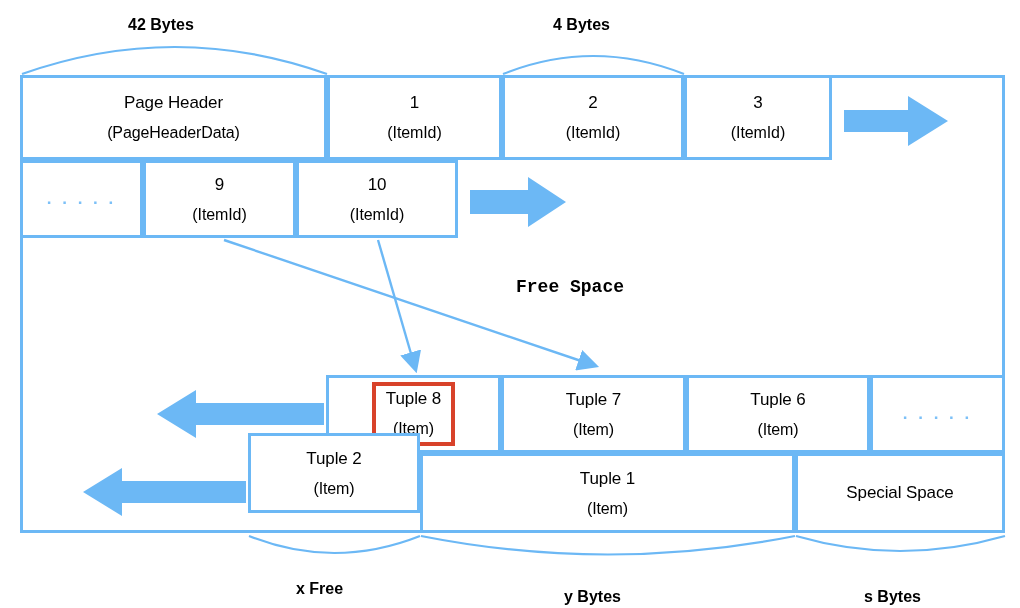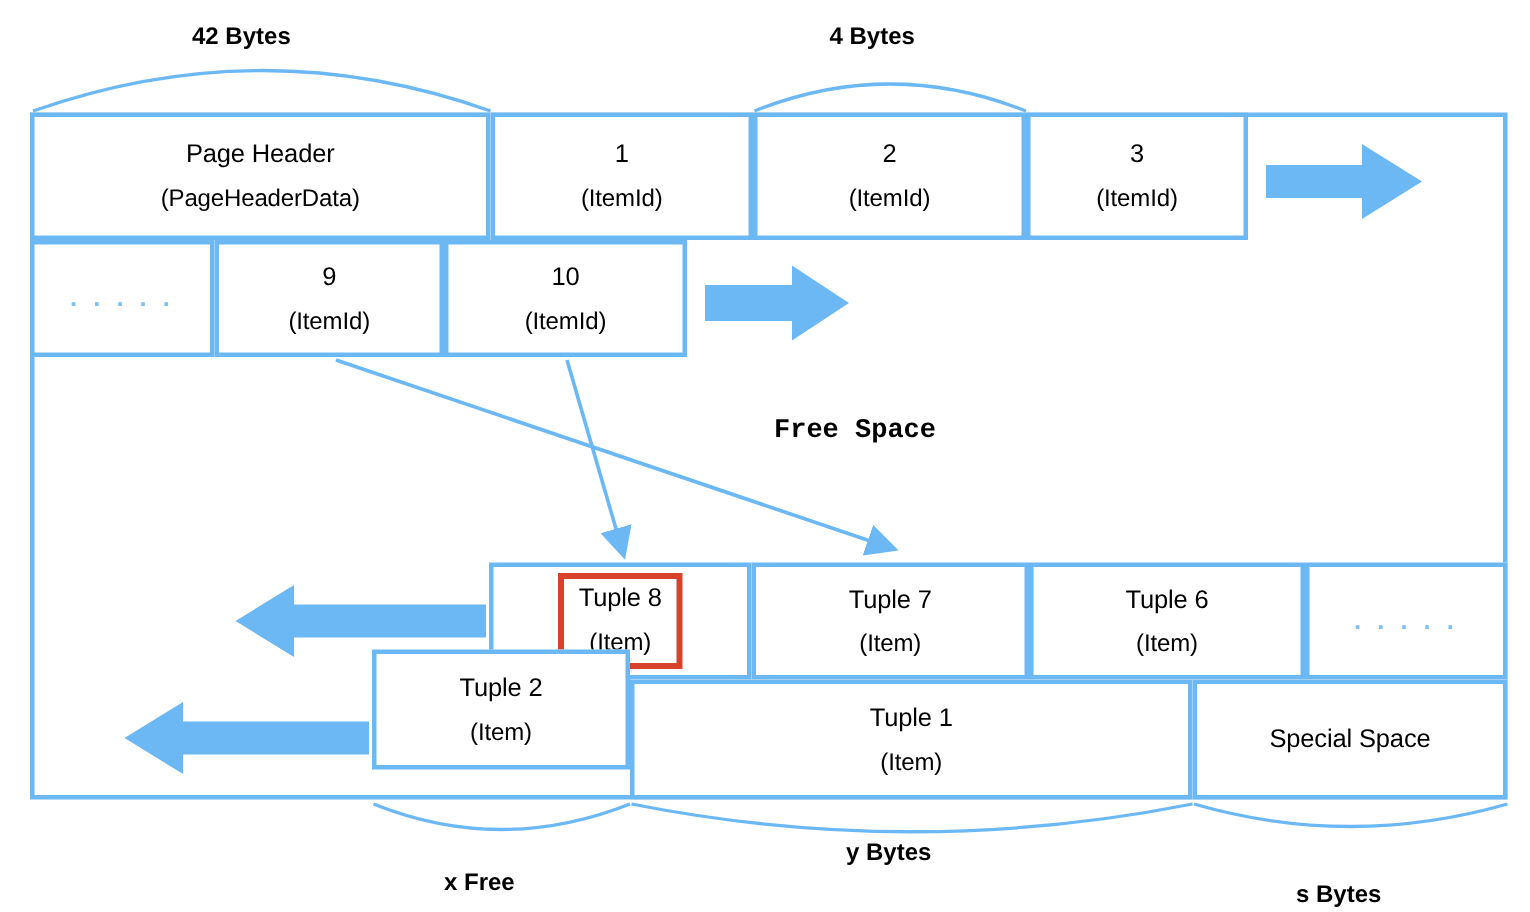--- a/index.html
+++ b/index.html
@@ -89,21 +89,21 @@
   </div>
   <div class="cell" style="left:420px;top:453px;width:375px;height:80px;">
     <div class="t1">Tuple 1</div>
     <div class="t2">(Item)</div>
   </div>
   <div class="cell" style="left:795px;top:453px;width:210px;height:80px;text-align:center;">
     <div class="t1">Special Space</div>
   </div>
 
   <div class="brace-label" style="left:296px;top:580px;">x Free</div>
-  <div class="brace-label" style="left:564px;top:560px;">y Bytes</div>
+  <div class="brace-label" style="left:564px;top:588px;">y Bytes</div>
   <div class="brace-label" style="left:864px;top:572px;margin-top:16px;">s Bytes</div>
 
   <svg class="svg-layer" viewBox="0 0 1020 608">
     <defs>
       <marker id="thinArrow" markerWidth="9" markerHeight="9" refX="5" refY="4.5" orient="auto" markerUnits="strokeWidth">
         <path d="M0,0 L9,4.5 L0,9 z" fill="#6cb8f5"></path>
       </marker>
     </defs>
 
     <path d="M22,74 Q175,20 327,74" fill="none" stroke="#6cb8f5" stroke-width="2.2"></path>

